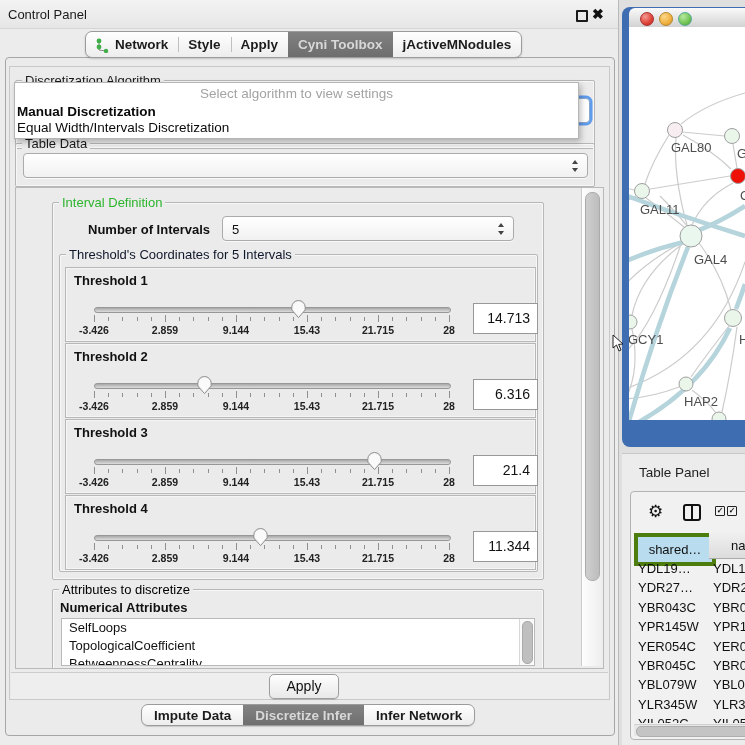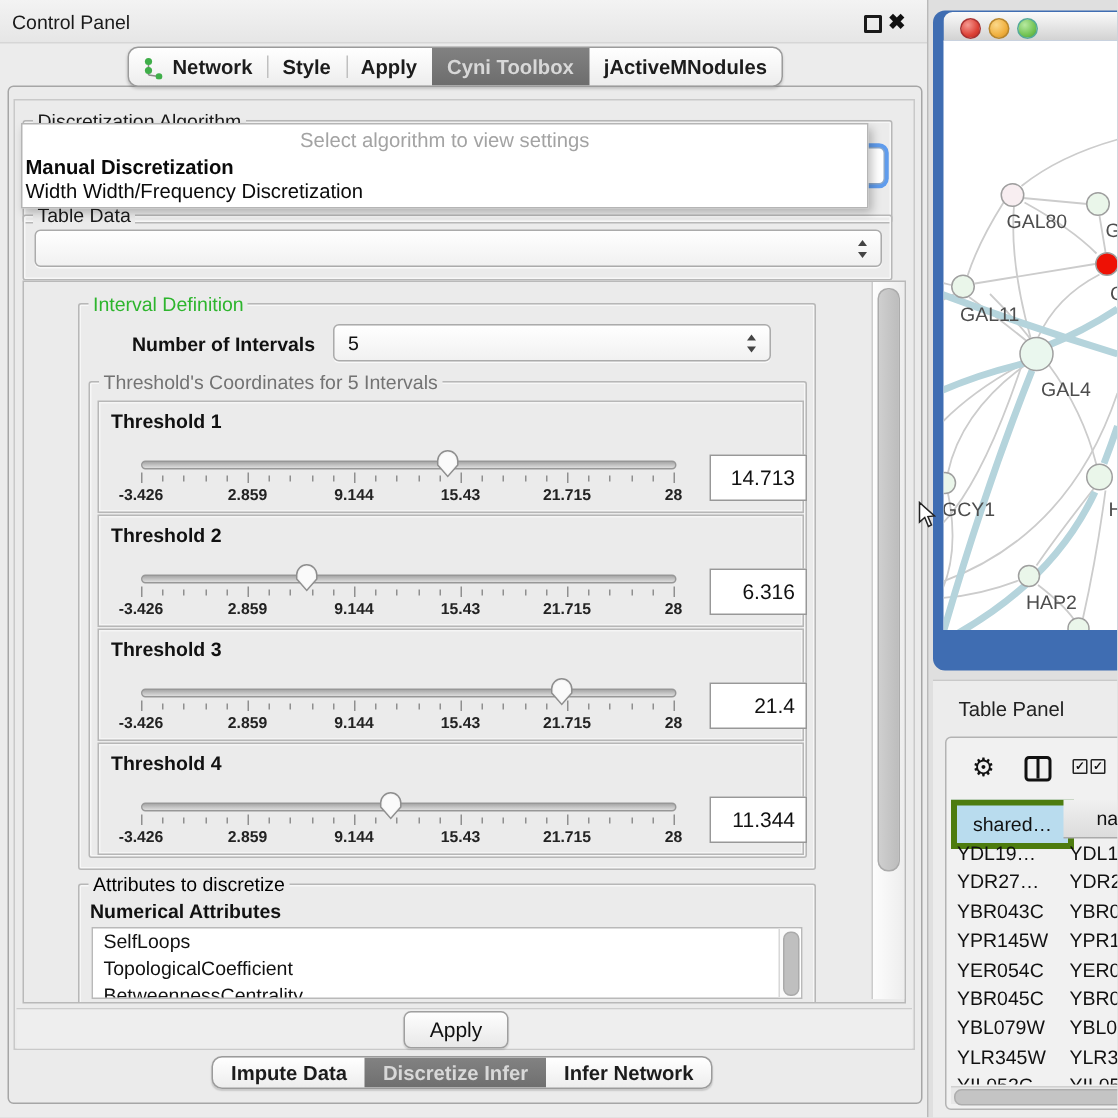--- a/index.html
+++ b/index.html
@@ -146,21 +146,21 @@
       <div id="scrollpane" class="abs">
         <div id="interval-group" class="grp">
           <span class="grp-title" style="color:#2db52d;">Interval Definition</span>
         </div>
         <div id="noi-label">Number of Intervals</div>
         <div id="combo-noi" class="combo">
           <span class="ctext">5</span>
           <span class="spin"></span>
         </div>
         <div id="thr-group" class="grp">
-          <span class="grp-title" style="color:#737373;text-align:center;">Threshold's Coordinates for 5 Intervals</span>
+          <span class="grp-title" style="color:#0f172a;text-align:center;">Threshold's Coordinates for 5 Intervals</span>
           <div id="thr-panels">
               <div class="thr-panel" style="top: 12px;">
                 <div class="thr-label">Threshold 1</div>
                 <div class="track"></div>
                 <div class="tick" style="left:28.0px;top:47px;height:7px;"></div>
                 <div class="tick" style="left:42.2px;top:49px;height:4px;"></div>
                 <div class="tick" style="left:56.4px;top:49px;height:4px;"></div>
                 <div class="tick" style="left:70.6px;top:49px;height:4px;"></div>
                 <div class="tick" style="left:84.8px;top:49px;height:4px;"></div>
                 <div class="tick" style="left:99.0px;top:47px;height:7px;"></div>
@@ -345,21 +345,21 @@
     </div>
     <div id="bottom-tabs" class="abs">
         <div class="btab">Impute Data</div>
         <div class="btab selected">Discretize Infer</div>
         <div class="btab">Infer Network</div>
       </div>
 
     <div id="dropdown" class="abs">
       <div id="dd-hint" class="abs">Select algorithm to view settings</div>
       <div class="dd-item" style="top:21px;font-weight:bold;">Manual Discretization</div>
-      <div class="dd-item" style="top:37px;">Width Width/Frequency Discretization</div>
+      <div class="dd-item" style="top:37px;">Equal Width/Intervals Discretization</div>
     </div>
   </div>
 
   <div id="net-window" class="abs">
     <div id="net-titlebar">
       <div class="light" style="left:11px;background:radial-gradient(circle at 35% 30%,#f59a92,#dd4237 60%,#b4271d);border:1px solid #a33;"></div>
       <div class="light" style="left:30px;background:radial-gradient(circle at 35% 30%,#fbd88a,#f0b03f 60%,#cf8d23);border:1px solid #b8862c;"></div>
       <div class="light" style="left:49px;background:radial-gradient(circle at 35% 30%,#b7e9a0,#72c353 60%,#4e9a31);border:1px solid #5a9;"></div>
     </div>
     <div id="net-canvas">

